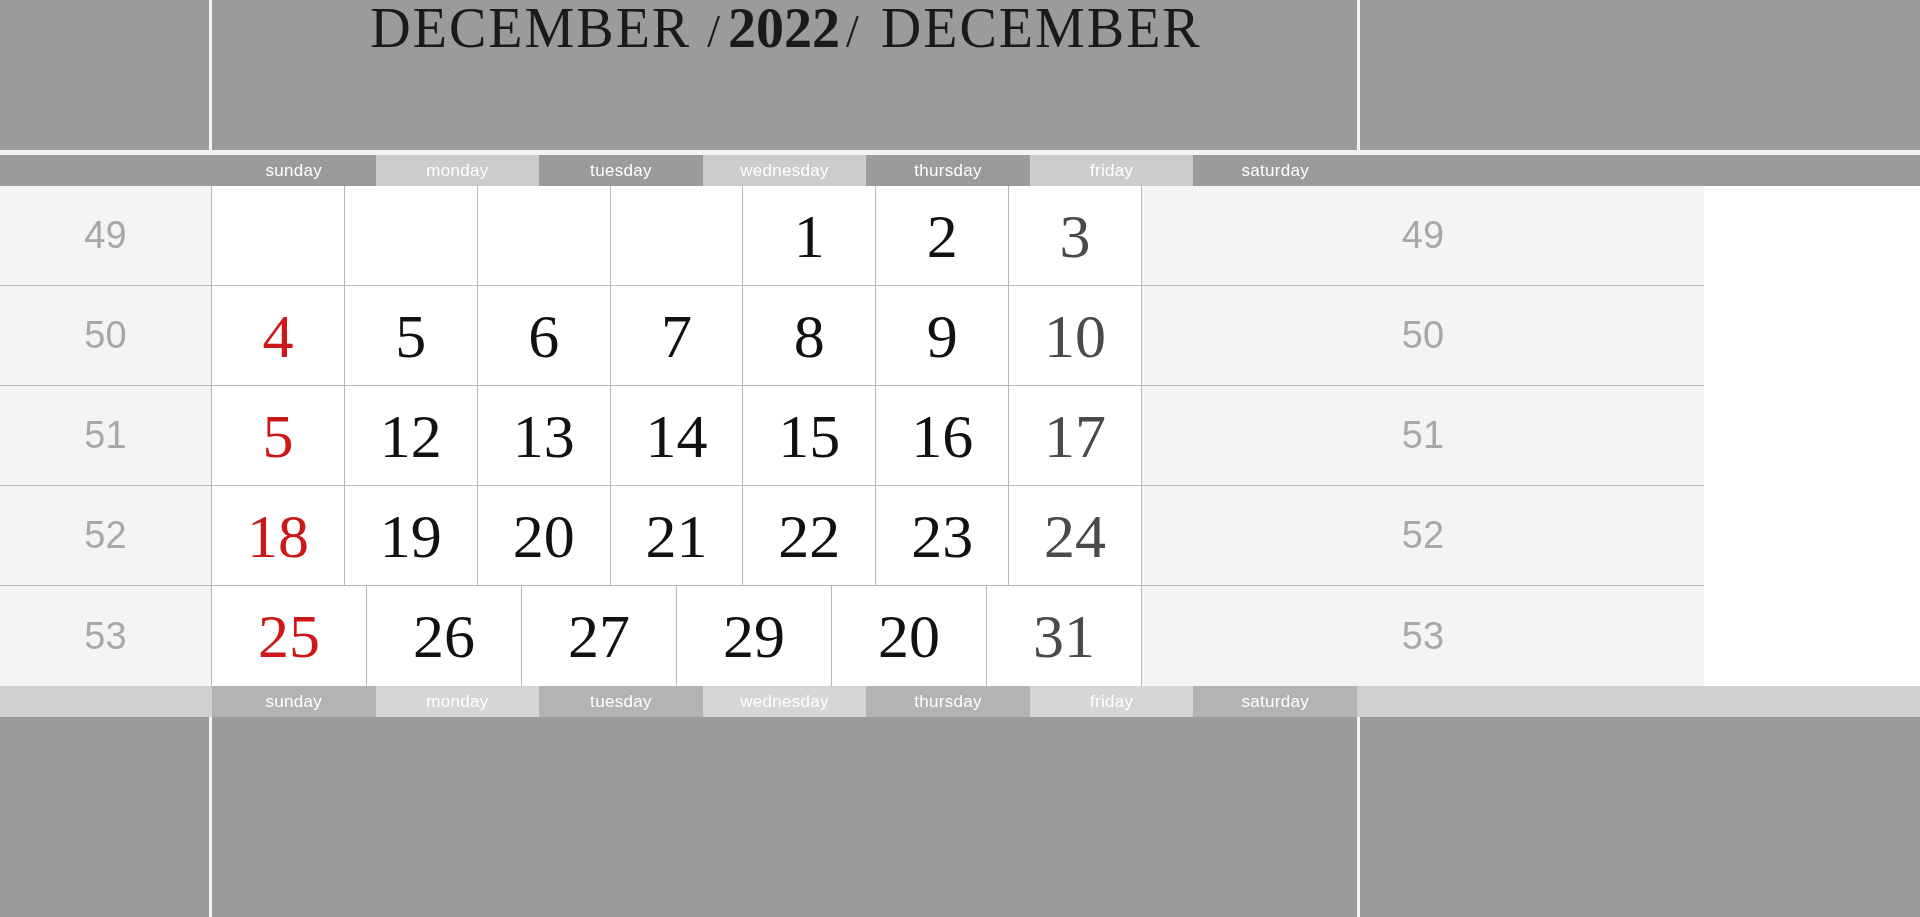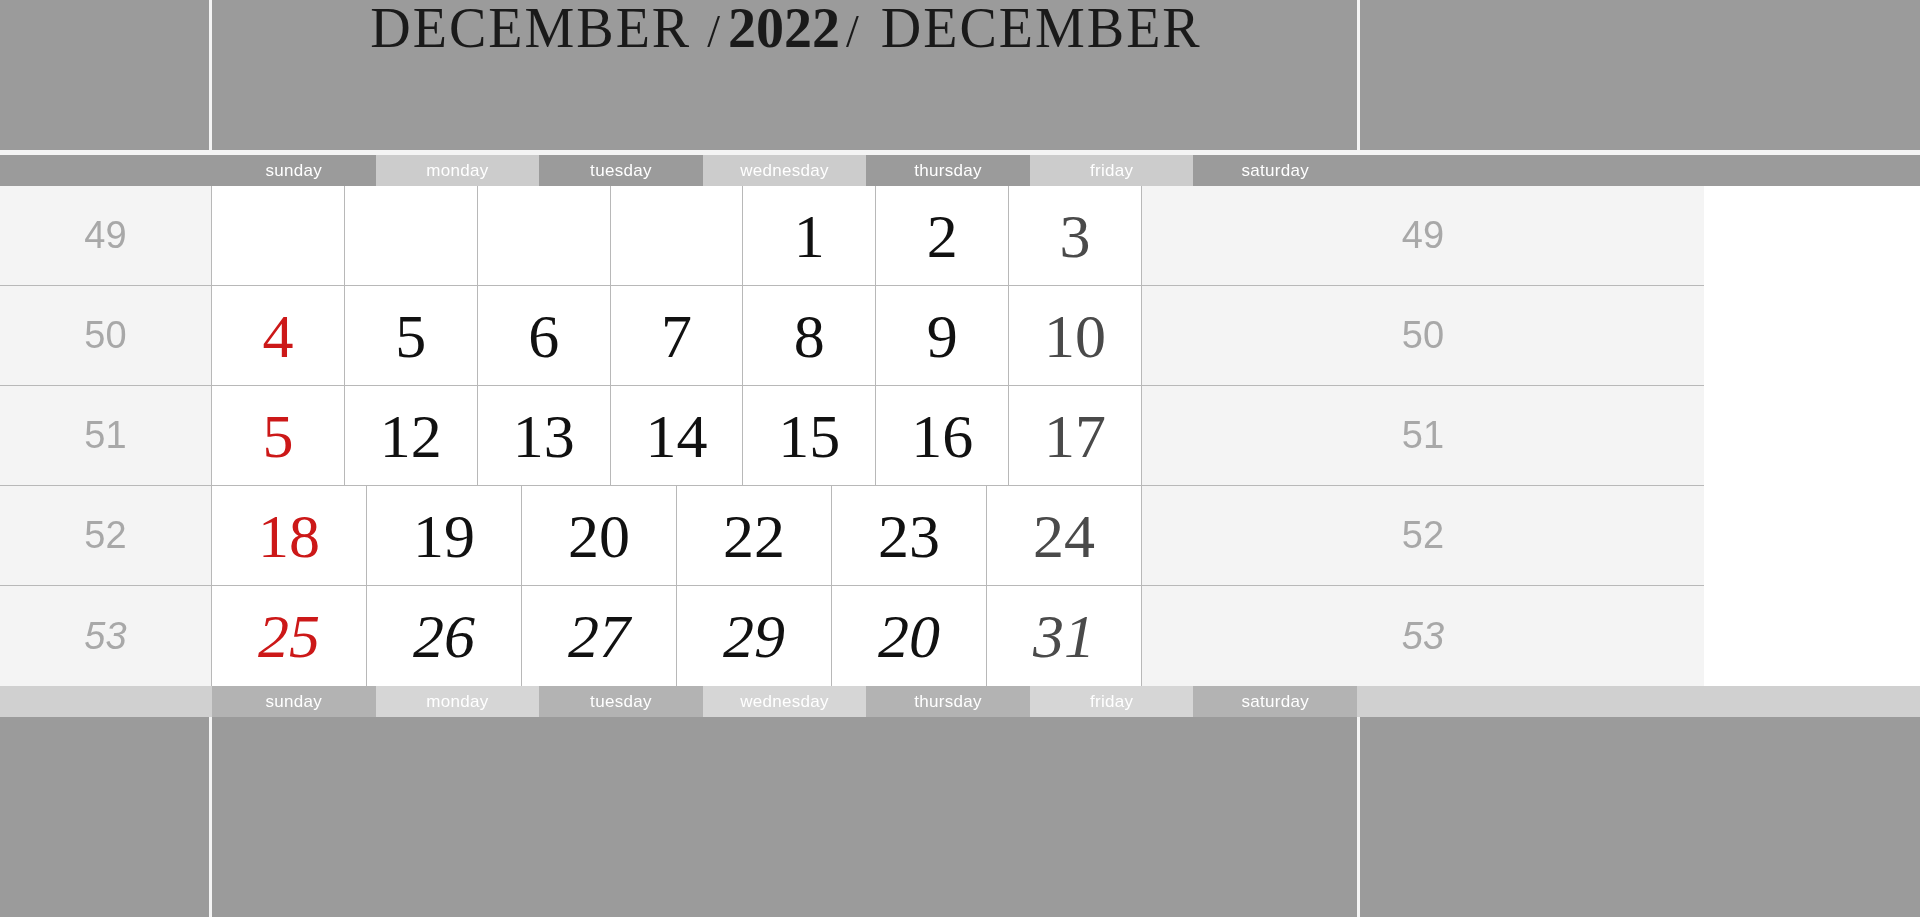--- a/index.html
+++ b/index.html
@@ -133,21 +133,21 @@
     height: 500px;
     background: #ffffff;
   }
   .grid-row {
     position: relative;
     display: flex;
     width: 1704px;
     height: 100px;
     border-bottom: 1px solid #b8b8b8;
   }
-  .grid-row:last-child { border-bottom: none; font-style: italic; }
+  .grid-row:last-child { border-bottom: none; }
 
   .wk-cell {
     width: 212px;
     flex: 0 0 212px;
     background: #f4f4f4;
     display: flex;
     align-items: center;
     justify-content: center;
     font-size: 38px;
     color: #a8a8a8;
@@ -281,20 +281,21 @@
           <div class="day-cell sat">17</div>
         </div>
         <div class="wk-cell right">51</div>
       </div>
       <div class="grid-row">
         <div class="wk-cell left">52</div>
         <div class="day-cells">
           <div class="day-cell sun">18</div>
           <div class="day-cell">19</div>
           <div class="day-cell">20</div>
+          <div class="day-cell">21</div>
           <div class="day-cell">22</div>
           <div class="day-cell">23</div>
           <div class="day-cell sat">24</div>
         </div>
         <div class="wk-cell right">52</div>
       </div>
       <div class="grid-row">
         <div class="wk-cell left">53</div>
         <div class="day-cells">
           <div class="day-cell sun">25</div>

